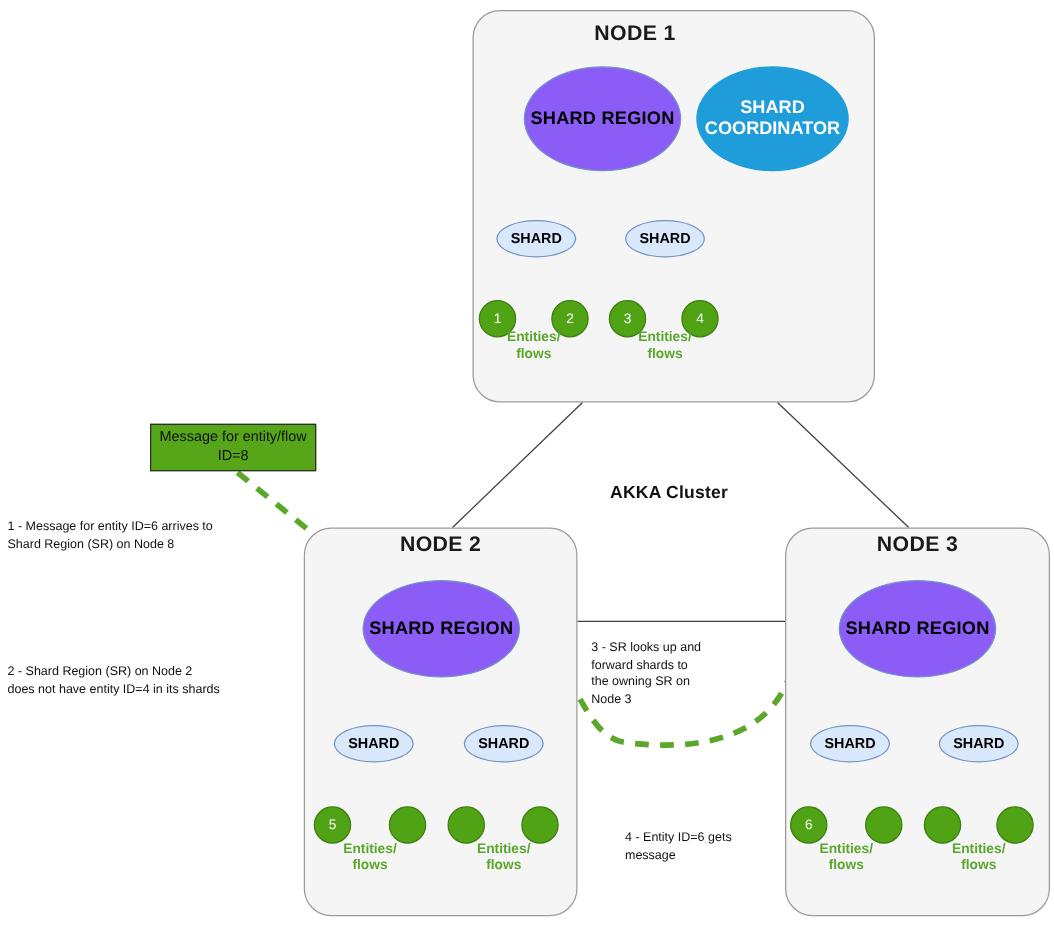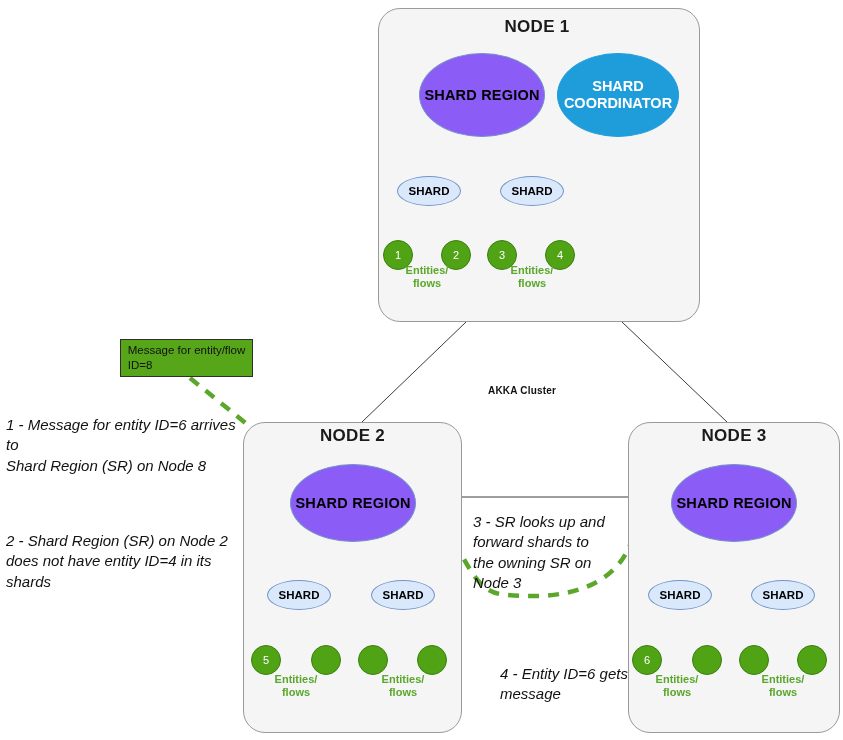--- a/index.html
+++ b/index.html
@@ -107,35 +107,35 @@
   }
   
   .msg-box {
     position: absolute;
     background: #57a518;
     border: 1.4px solid #2f2f2f;
     box-sizing: border-box;
     display: flex;
     align-items: center;
     justify-content: center;
+    text-align: center;
     font-size: 11.5px;
     color: #111111;
     line-height: 1.3;
   }
   
   .annot {
     position: absolute;
-    font-size: 15px;
+    font-size: 10px;
     line-height: 1.35;
     color: #111111;
-    font-style: italic;
   }
   .cluster-label {
     position: absolute;
-    font-size: 10px;
+    font-size: 14px;
     font-weight: bold;
     color: #111111;
     letter-spacing: .2px;
   }
 </style>
 </head>
 <body>
 
 <div id="canvas">
 
@@ -174,21 +174,21 @@
     <line x1="794" y1="607" x2="811" y2="648" stroke="#3d3d3d" stroke-width="1"></line>
 
     <path d="M 190,378 L 306,472" fill="none" stroke="#5aa72b" stroke-width="4.5" stroke-dasharray="11 9" stroke-linecap="butt" marker-end="url(#grnArrow)"></path>
 
     <path d="M 410,503 C 462,520 462,588 500,594 C 556,601 614,592 632,540 C 640,516 652,504 668,501" fill="none" stroke="#5aa72b" stroke-width="4.5" stroke-dasharray="11 9" stroke-linecap="butt" marker-end="url(#grnArrow)"></path>
 
     <path d="M 702,527 C 672,530 648,552 646,590 C 645,614 646,630 646,646" fill="none" stroke="#5aa72b" stroke-width="4.5" stroke-dasharray="11 9" stroke-linecap="butt" marker-end="url(#grnArrow)"></path>
   </svg>
 
   <div class="node-box" style="left:378px; top:8px; width:322px; height:314px;"></div>
-  <div class="node-title" style="left:389px; top:17px; width:296px;">NODE 1</div>
+  <div class="node-title" style="left:360px; top:17px; width:296px;">NODE 1</div>
 
   <div class="ellipse ell-region" style="left:419px; top:53px; width:126px; height:84px;">
     <span>SHARD REGION</span>
   </div>
 
   <div class="ellipse ell-coord" style="left:557px; top:53px; width:122px; height:84px;">
     <span>
       <span>SHARD</span><br>
       <span>COORDINATOR</span>
     </span>

